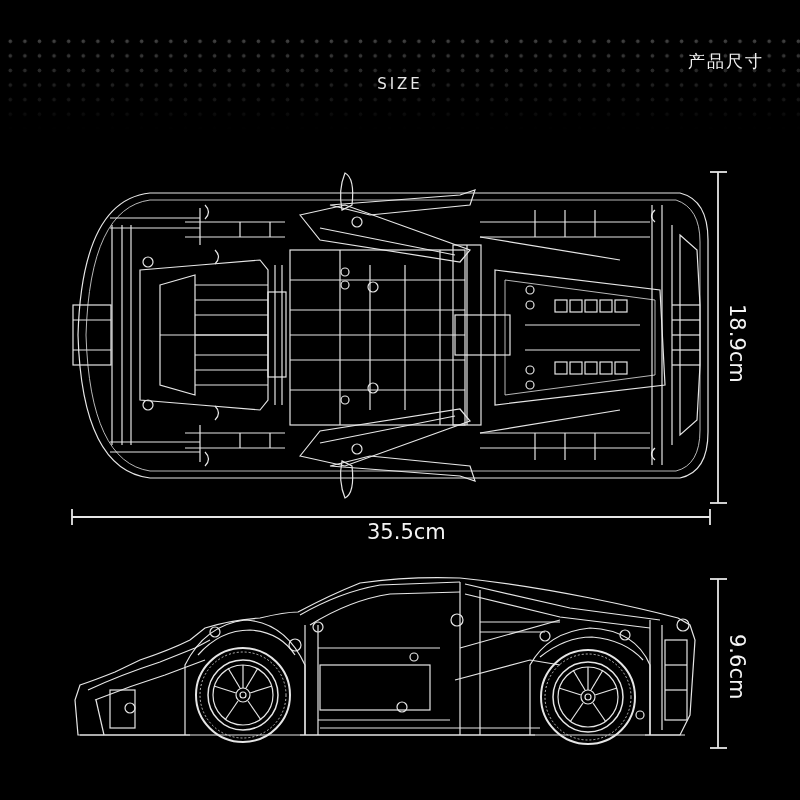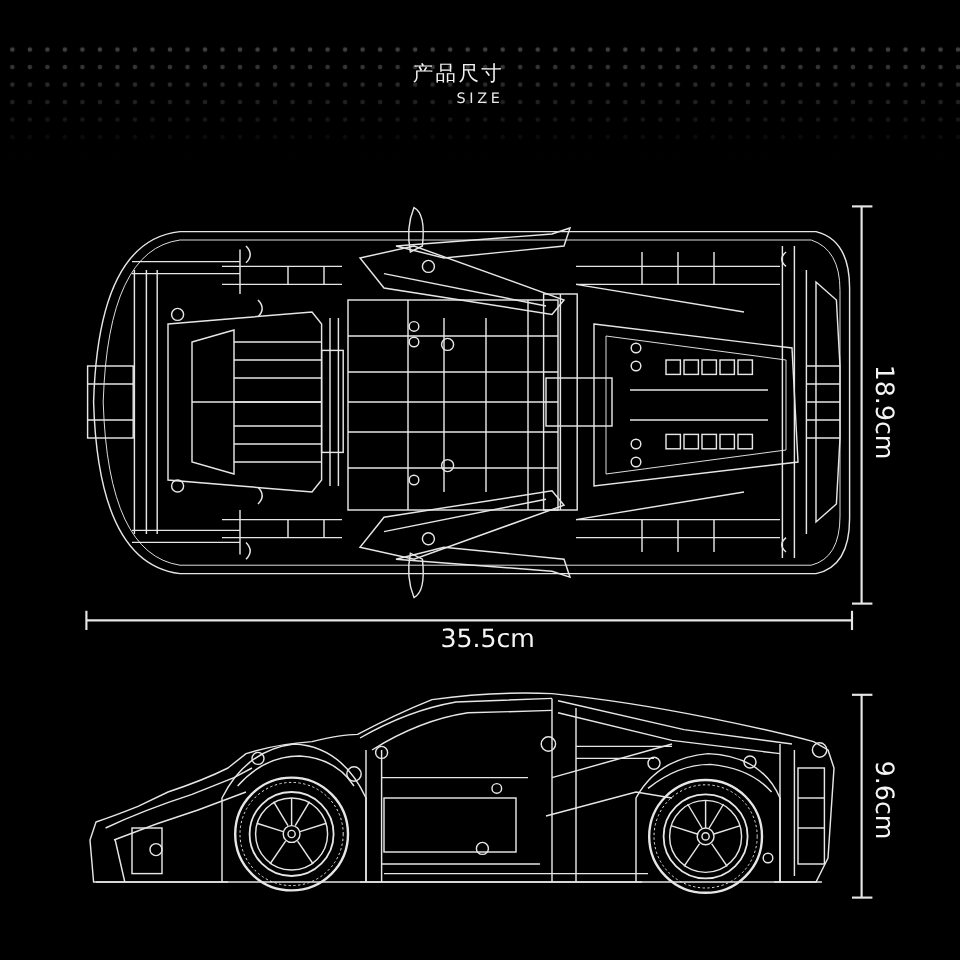--- a/index.html
+++ b/index.html
@@ -2,22 +2,22 @@
 <html><head>
 <meta charset="utf-8">
 <style>
   html, body { margin: 0; padding: 0; background: #000; }
   body { width: 800px; height: 800px; position: relative; overflow: hidden; font-family: "DejaVu Sans", sans-serif; color: #fff; }
   .dots { position: absolute; left: 0; top: 30px; width: 800px; height: 100px;
     background-image: radial-gradient(circle, rgba(255,255,255,0.28) 1.6px, transparent 2.2px);
     background-size: 14.6px 14.6px; background-position: 3px 4px;
     -webkit-mask-image: linear-gradient(to bottom, rgba(0,0,0,1) 0%, rgba(0,0,0,0.6) 40%, rgba(0,0,0,0) 100%);
     mask-image: linear-gradient(to bottom, rgba(0,0,0,1) 0%, rgba(0,0,0,0.6) 40%, rgba(0,0,0,0) 100%); }
-  .title { position: absolute; left: 0; width: 764px; top: 50px; text-align: center; font-size: 17px; letter-spacing: 2px; color: #f2f2f2; }
-  .subtitle { position: absolute; left: 0; width: 800px; top: 75px; text-align: center; font-size: 12px; letter-spacing: 3px; color: #e8e8e8; }
+  .title { position: absolute; left: 0; width: 764px; top: 50px; text-align: right; font-size: 17px; letter-spacing: 2px; color: #f2f2f2; }
+  .subtitle { position: absolute; left: 0; width: 800px; top: 75px; text-align: center; font-size: 15px; letter-spacing: 3px; color: #e8e8e8; }
   .dim-text { position: absolute; font-size: 21px; color: #f4f4f4; font-family: "DejaVu Sans", sans-serif; white-space: nowrap; }
   .dim-h { left: 335px; top: 520px; margin-left: 32px; }
   .dim-v1 { left: 736px; top: 338px; transform-origin: left top; transform: translate(0,-34px) rotate(90deg) translate(0,-13px); }
   .dim-v2 { left: 736px; top: 664px; transform-origin: left top; transform: translate(0,-30px) rotate(90deg) translate(0,-13px); }
   svg.drawing { position: absolute; left: 0; top: 0; }
 </style>
 </head>
 <body>
 
 <div class="dots"></div>

